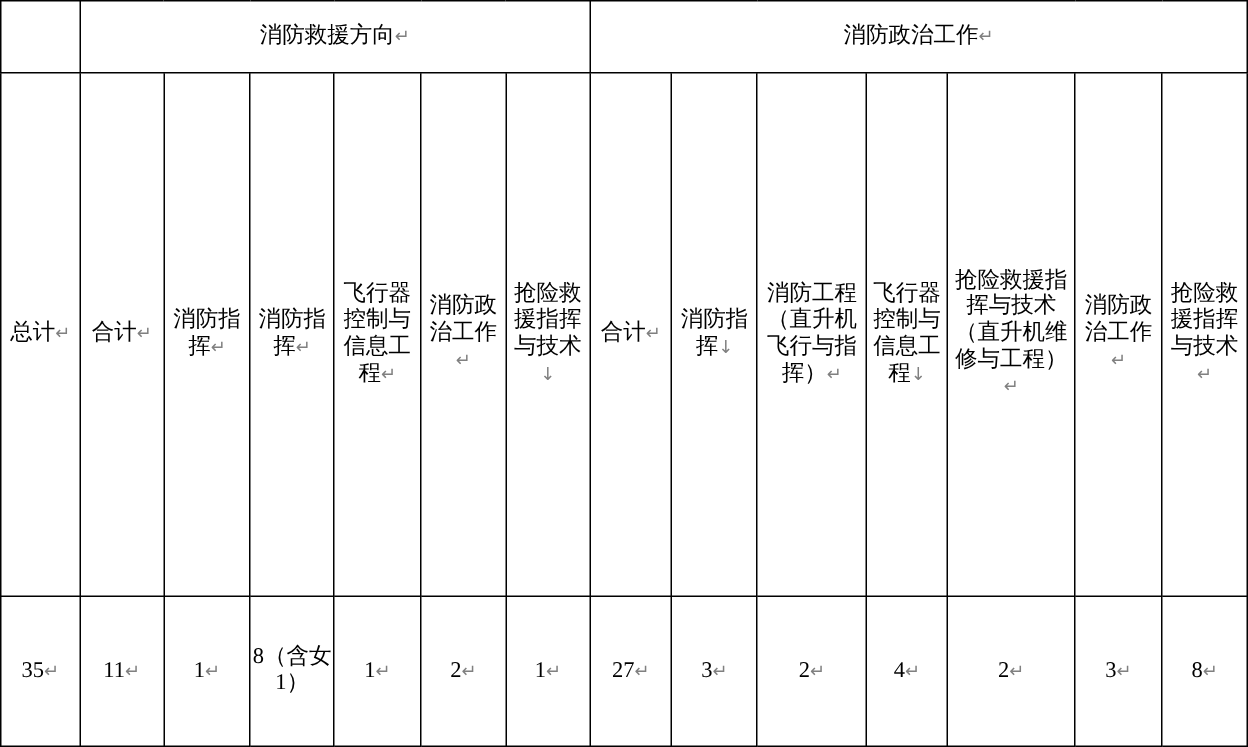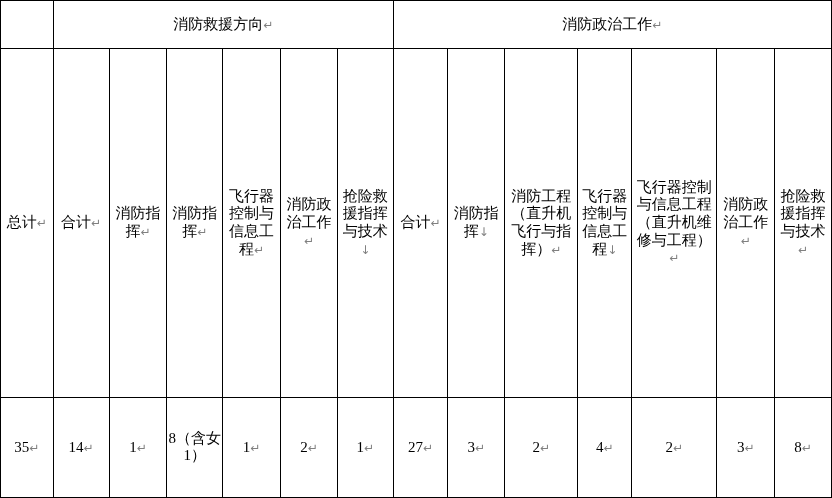--- a/index.html
+++ b/index.html
@@ -130,36 +130,36 @@
         <td class="vtext">
           <span>消防指挥</span><span class="pilcrow">↓</span>
         </td>
         <td class="vtext">
           <span>消防工程（直升机飞行与指挥）</span><span class="pilcrow">↵</span>
         </td>
         <td class="vtext">
           <span>飞行器控制与信息工程</span><span class="pilcrow">↓</span>
         </td>
         <td class="vtext">
-          <span>飞行器控制与信息工程（直升机维修与工程）</span><span class="pilcrow">↵</span>
+          <span>抢险救援指挥与技术（直升机维修与工程）</span><span class="pilcrow">↵</span>
         </td>
         <td class="vtext">
           <span>消防政治工作</span><span class="pilcrow">↵</span>
         </td>
         <td class="vtext">
           <span>抢险救援指挥与技术</span><span class="pilcrow">↵</span>
         </td>
       </tr>
 
       <tr class="rowdata">
         <td class="data">
           <span>35</span><span class="pilcrow">↵</span>
         </td>
         <td class="data">
-          <span>14</span><span class="pilcrow">↵</span>
+          <span>11</span><span class="pilcrow">↵</span>
         </td>
         <td class="data">
           <span>1</span><span class="pilcrow">↵</span>
         </td>
         <td class="data">
           <span>8（含女 1）</span><span class="pilcrow"></span>
         </td>
         <td class="data">
           <span>1</span><span class="pilcrow">↵</span>
         </td>

